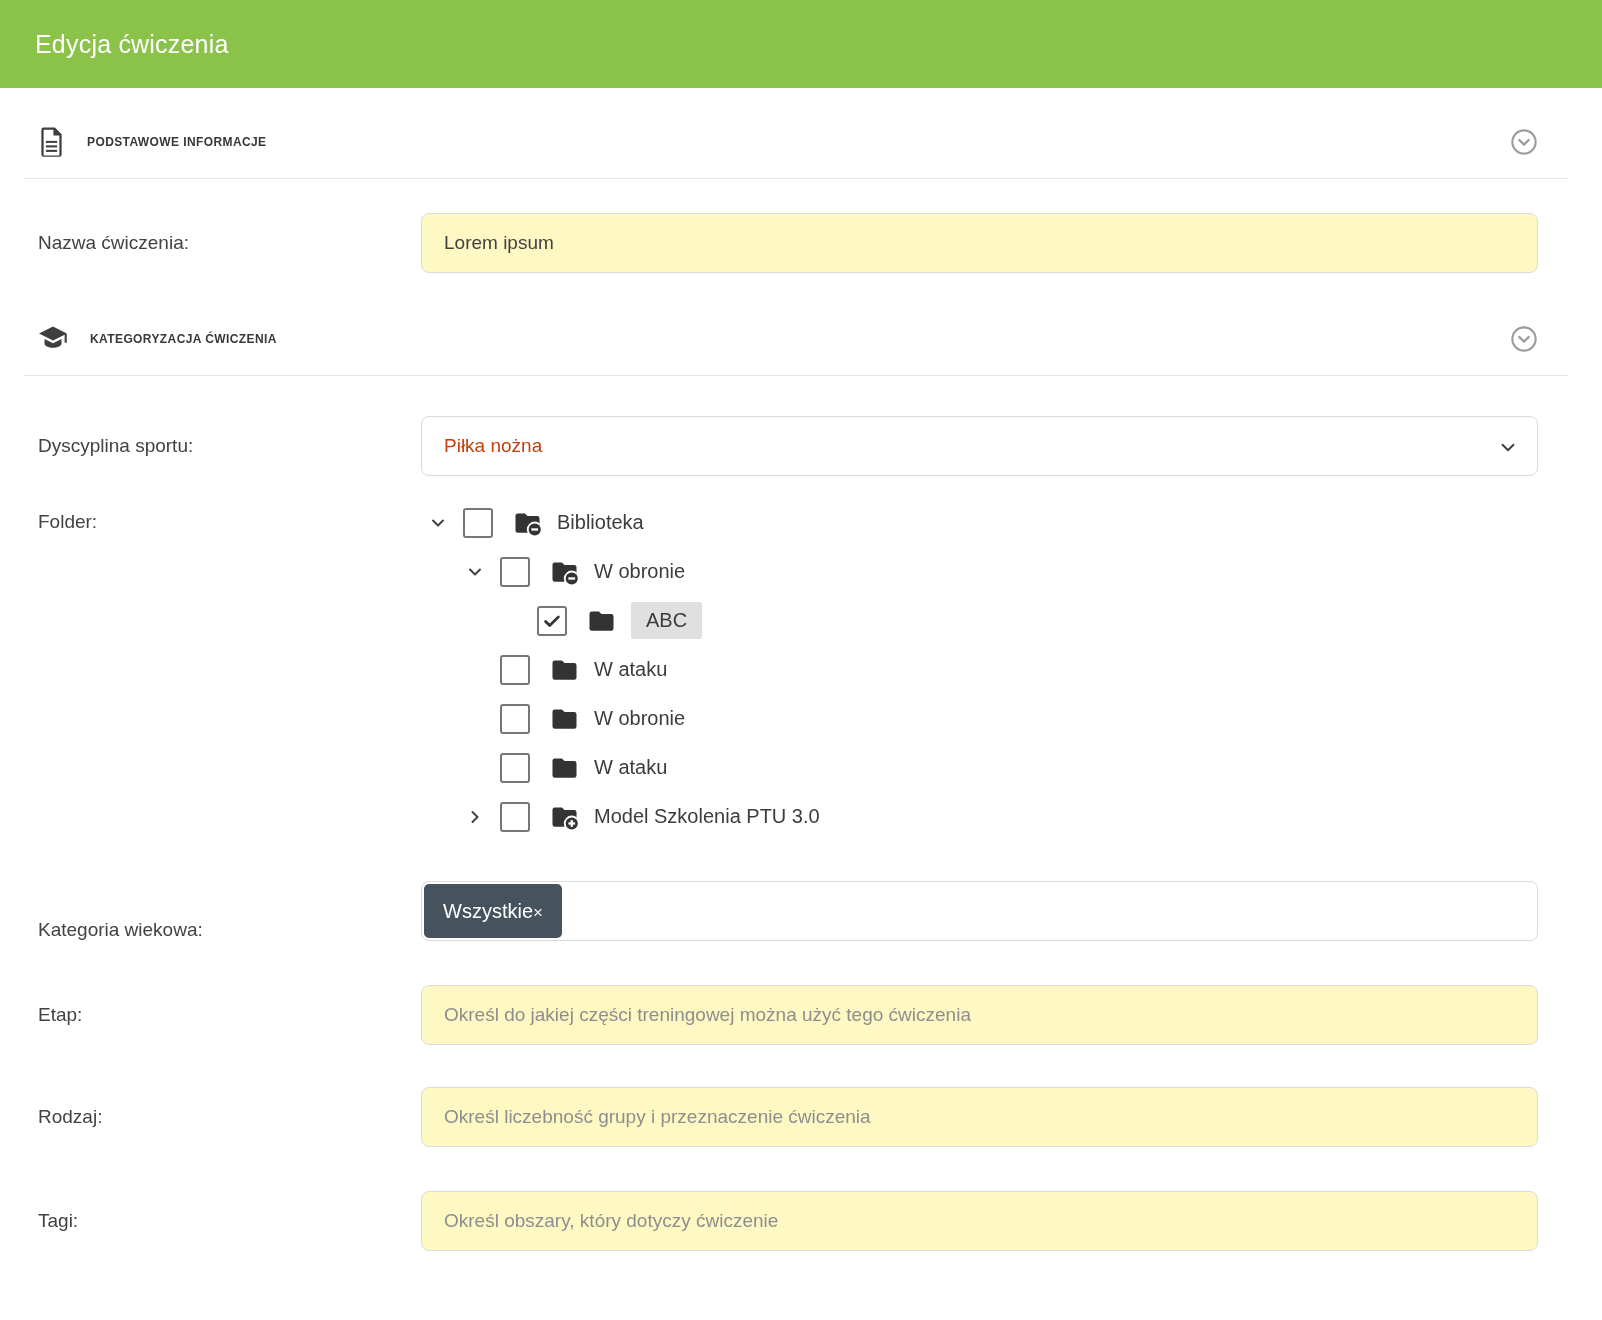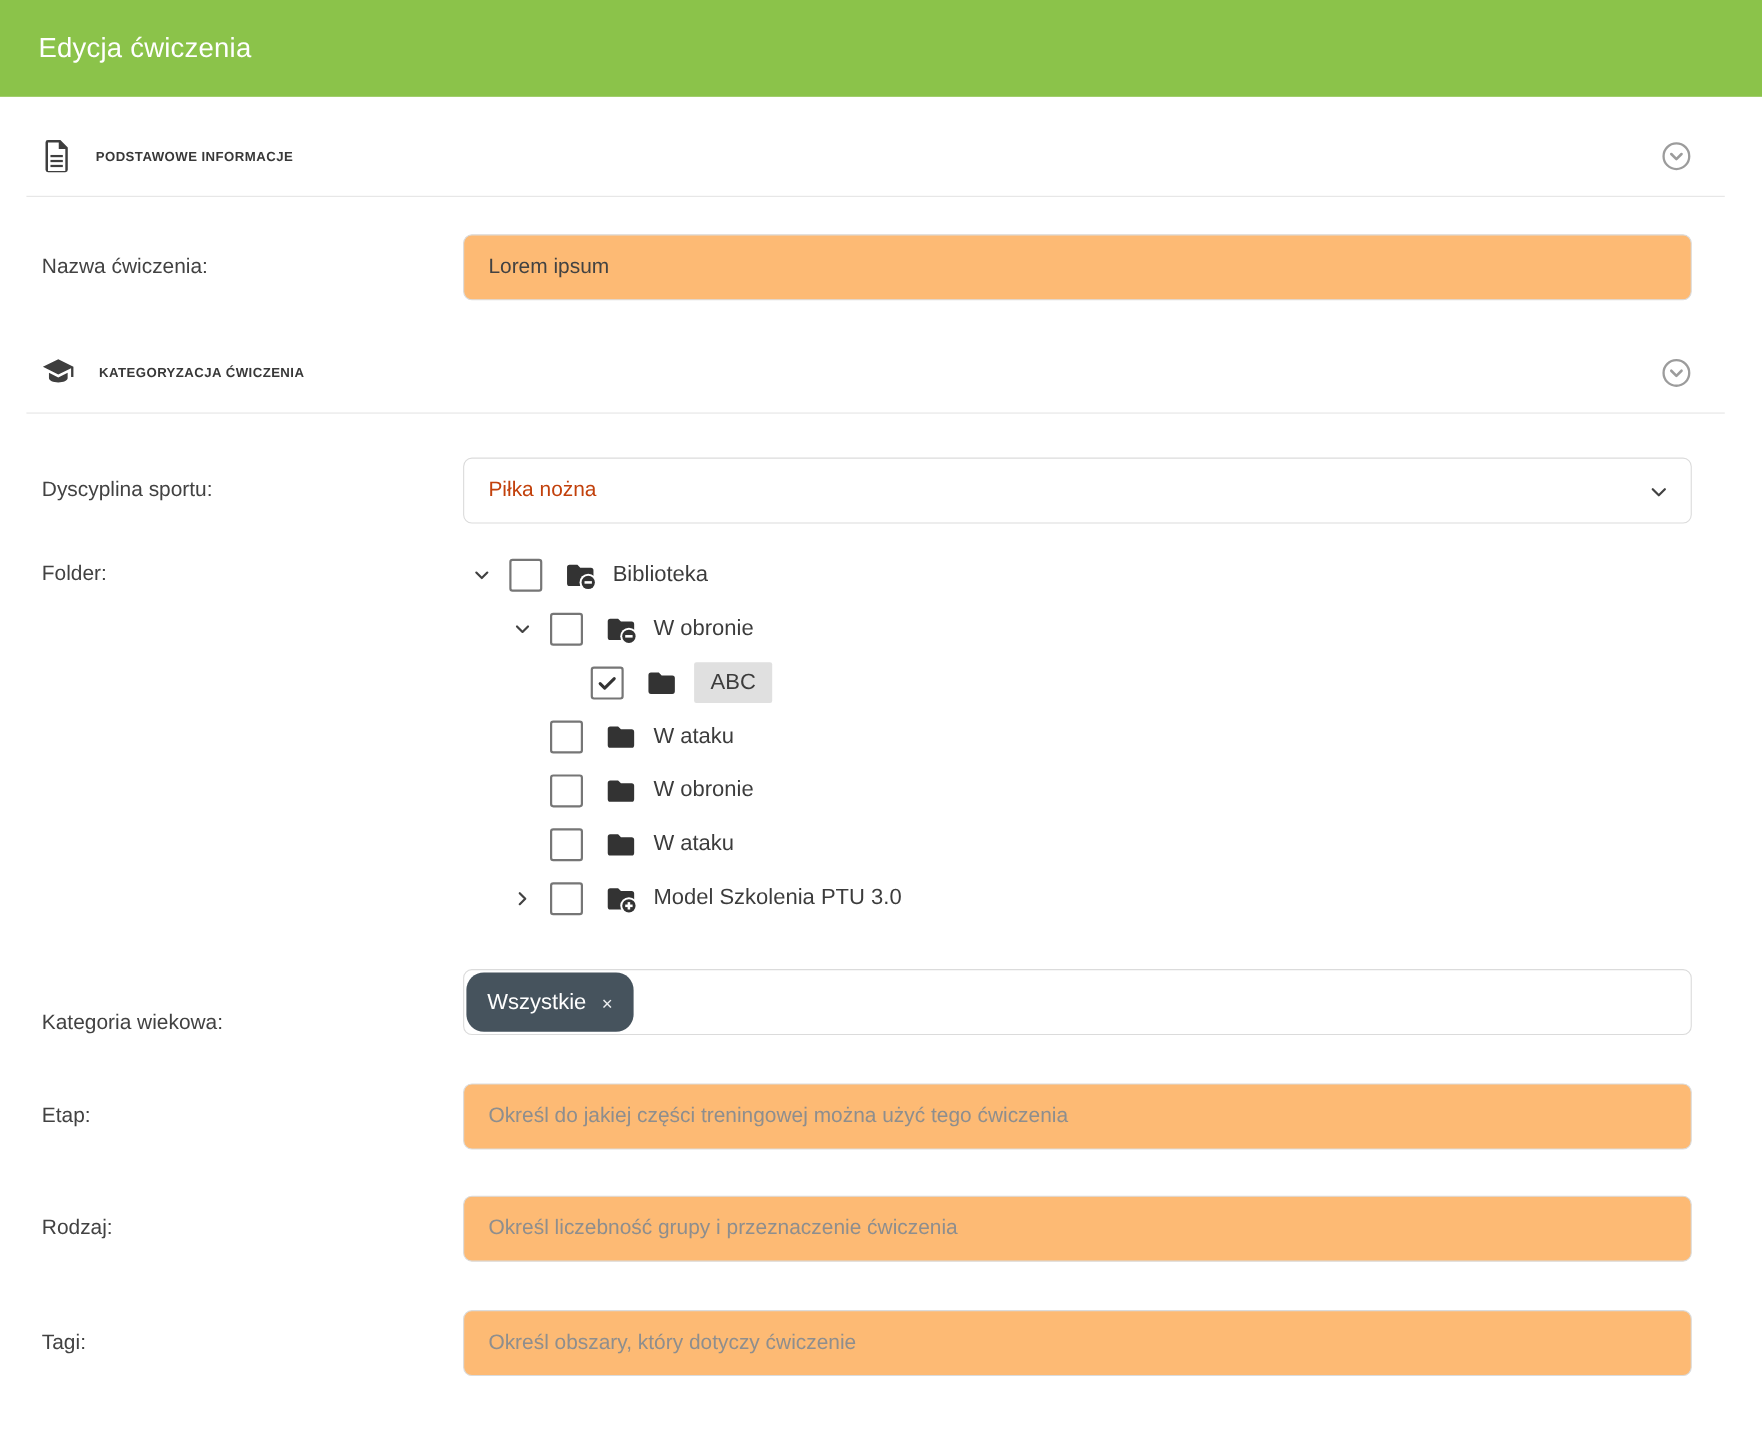--- a/index.html
+++ b/index.html
@@ -31,21 +31,21 @@
   .row-discipline { margin-top:40px; }
   .row-folder { margin-top:29px; align-items:flex-start; }
   .row-folder .flabel { line-height:33px; }
   .row-age { margin-top:48px;align-items:flex-end; }
   .row-kind { margin-top:42px; }
   .row-stage { margin-top:44px; }
   .row-tags { margin-top:44px; }
 
   .text-input {
     width:100%; height:60px; border:1px solid #DBDBDB; border-radius:8px;
-    padding:0 22px; font-size:19px; color:#424242; outline:none; background:#fdba74;
+    padding:0 22px; font-size:19px; color:#424242; outline:none; background:#fef9c3;
     font-family:"Liberation Sans", sans-serif;
   }
   .text-input::placeholder { color:#8E8E8E; opacity:1; }
 
   .select-box {
     position:relative; width:100%; height:60px; border:1px solid #DBDBDB; border-radius:8px;
     display:flex; align-items:center; padding:0 54px 0 22px; font-size:19px; color:#c2410c;
     cursor:pointer; background:#fff;
   }
   .select-box .caret { position:absolute; right:18px; top:19px; width:22px; height:22px; }
@@ -63,22 +63,22 @@
   .fold { width:31px; height:31px; margin-right:14px; flex-shrink:0; display:flex; align-items:center; justify-content:center; }
   .tlabel { font-size:20px; color:#3C3C3C; cursor:pointer; white-space:nowrap; }
   .tlabel.selected { background:#E0E0E0; padding:7px 15px; border-radius:2px; }
 
   
   .chip-field {
     width:100%; height:60px; border:1px solid #DBDBDB; border-radius:8px;
     display:flex; align-items:center; padding:2px; background:#fff;
   }
   .chip {
-    background:#46535D; color:#fff; height:54px; border-radius:16px;
-    display:flex; align-items:center; padding:0 19px; font-size:20px; gap:14px;
+    background:#46535D; color:#fff; height:54px; border-radius:5px;
+    display:flex; align-items:center; padding:0 19px; font-size:20px; 
   }
   .chip .chip-x { font-size:17px; color:#EDEFF1; cursor:pointer; line-height:1; padding-top:2px; }
 </style>
 </head>
 <body>
 
 <header class="topbar">
   <h1>Edycja ćwiczenia</h1>
 </header>
 

